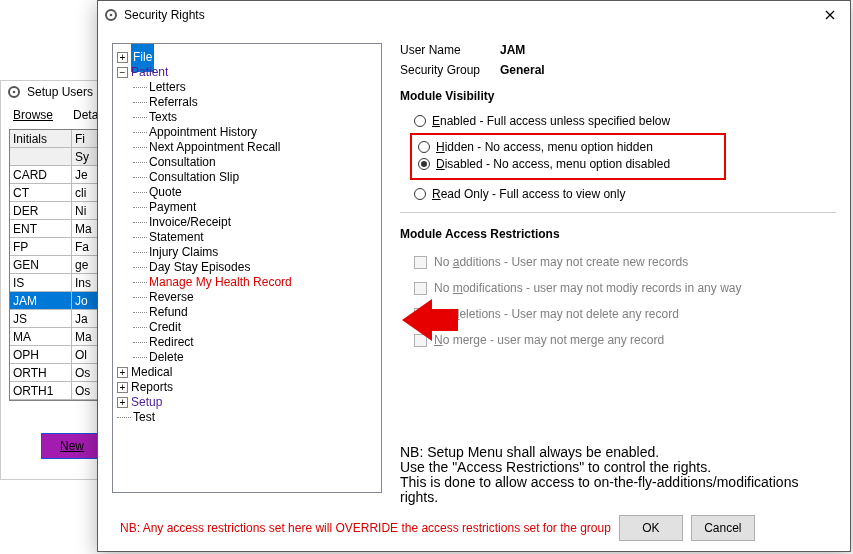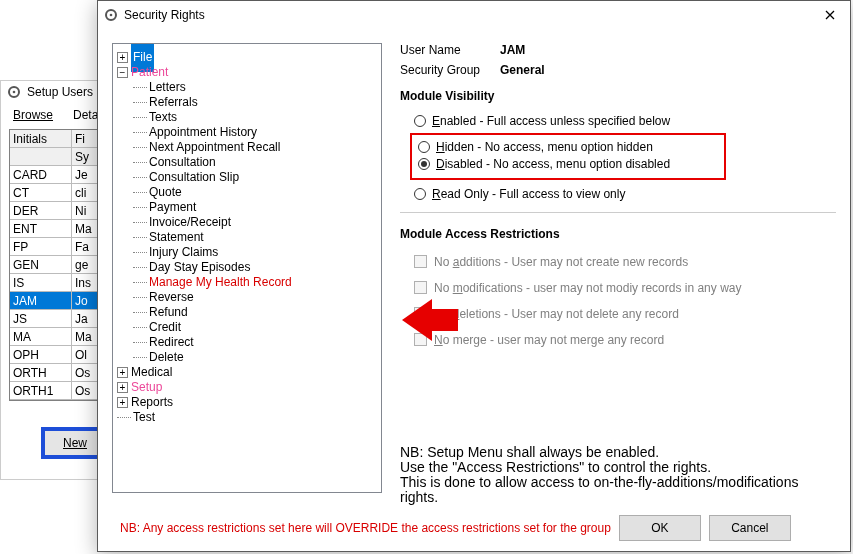--- a/index.html
+++ b/index.html
@@ -55,22 +55,22 @@
   }
   .bg-col1 { width: 62px; padding-left: 3px; border-right: 1px solid #bbb; overflow: hidden; white-space: nowrap;}
   .bg-col2 { width: 30px; padding-left: 3px; overflow: hidden; white-space: nowrap;}
   .back-grid-header { background: #f0f0f0; font-weight: normal; }
   .back-grid-row.sel { background: #0078d7; color: #fff; }
   .back-new-btn {
     position: absolute;
     bottom: 20px;
     left: 40px;
     padding: 5px 18px;
-    background: #e5e5e5;
-    border: 4px solid #1d4ed8;
+    background: #a21caf;
+    border: 1px solid #1d4ed8;
     text-decoration: underline;
   }
 
   
   .front-window {
     position: absolute;
     left: 97px;
     top: 0;
     width: 754px;
     height: 552px;
@@ -134,21 +134,21 @@
     vertical-align: middle;
     width: 14px; height: 1px;
     border-top: 1px dotted #888;
     margin-right: 2px;
   }
   .tree-sel {
     background: #0078d7;
     color: #fff;
     padding: 8px 2px;
   }
-  .orange { color: #ec4899; }
+  .orange { color: #4c1d95; }
   .red-text { color: #d80000; }
 
   
   .arrow {
     position: absolute;
     left: 304px;
     top: 270px;
     width: 0; height: 0;
   }
   .arrow-body {
@@ -199,21 +199,21 @@
   .u { text-decoration: underline; }
   .red-box {
     border: 2px solid #e60000;
     padding: 2px 4px 4px 4px;
     margin: 2px 0 4px 10px;
     width: 316px;
   }
   .red-box .radio-row { margin-left: 2px; }
   .check-row {
     display: flex;
-    align-items: flex-start;
+    align-items: flex-end;
     margin: 6px 0 6px 14px;
     gap: 7px;
     color: #808080;
   }
   .checkbox {
     width: 13px; height: 13px;
     border: 1px solid #b0b0b0;
     background: #f5f5f5;
     flex-shrink: 0;
   }
@@ -230,21 +230,21 @@
 
   
   .footer {
     padding: 4px 12px 10px 22px;
     display: flex;
     align-items: center;
   }
   .footer-note { color: #d80000; font-size: 12px; }
   .btn {
     padding: 5px 2px;
-    width: 82px;
+    width: 64px;
     text-align: center;
     background: #e1e1e1;
     border: 1px solid #adadad;
     margin-left: 8px;
   }
   .btn:first-of-type { margin-left: auto; }
 </style>
 </head>
 <body>
 
@@ -360,22 +360,22 @@
           <div class="tree-node"><span class="dot"></span><span>Injury Claims</span></div>
           <div class="tree-node"><span class="dot"></span><span>Day Stay Episodes</span></div>
           <div class="tree-node"><span class="dot"></span><span class="red-text">Manage My Health Record</span></div>
           <div class="tree-node"><span class="dot"></span><span>Reverse</span></div>
           <div class="tree-node"><span class="dot"></span><span>Refund</span></div>
           <div class="tree-node"><span class="dot"></span><span>Credit</span></div>
           <div class="tree-node"><span class="dot"></span><span>Redirect</span></div>
           <div class="tree-node"><span class="dot"></span><span>Delete</span></div>
         </div>
         <div class="tree-node"><span class="box">+</span><span>Medical</span></div>
+        <div class="tree-node"><span class="box">+</span><span>Reports</span></div>
         <div class="tree-node"><span class="box">+</span><span class="orange">Setup</span></div>
-        <div class="tree-node"><span class="box">+</span><span>Reports</span></div>
         <div class="tree-node"><span class="dot"></span><span>Test</span></div>
       </div>
 
     <div class="arrow">
       <div class="arrow-tip"></div>
       <div class="arrow-body"></div>
     </div>
 
     <div class="details">
       <div class="kv">

